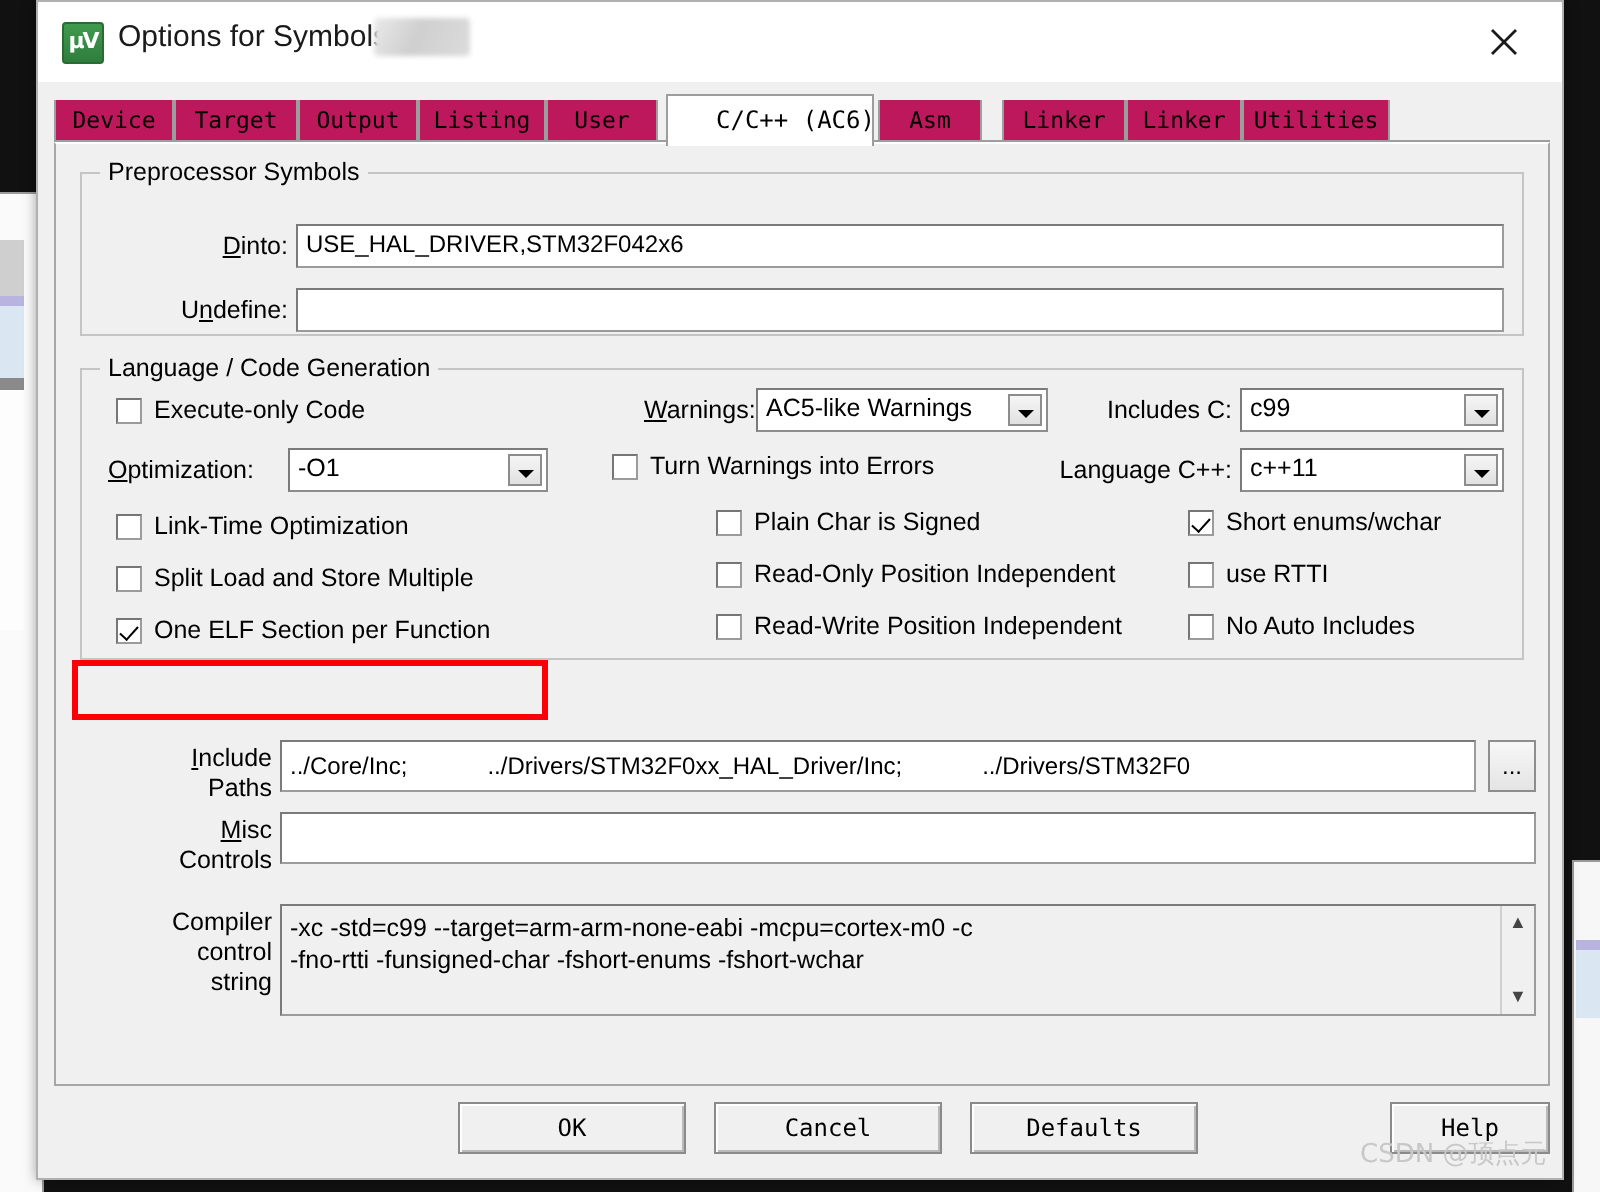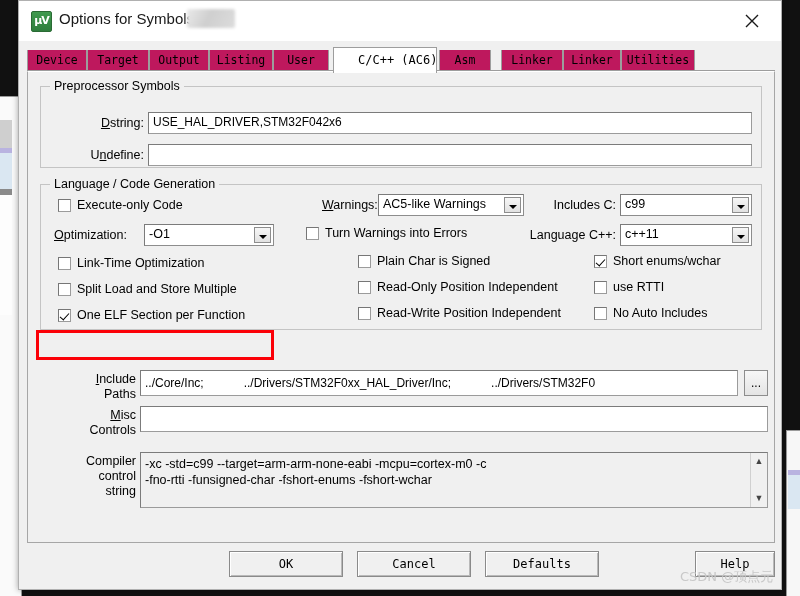--- a/index.html
+++ b/index.html
@@ -381,21 +381,21 @@
     <div class="tab" style="left:536px; width:58px;">Linker</div>
     <div class="tab" style="left:594px; width:74px;">Utilities</div>
   </div>
 
   <div id="client">
 
     <div class="group" style="left:12px; top:14px; width:722px; height:82px;">
       <div class="legend">Preprocessor Symbols</div>
     </div>
     <div class="lbl right" style="left:28px; top:44px; width:88px;">
-      <span class="u">D</span><span>string:</span>
+      <span class="u">D</span><span>into:</span>
     </div>
     <div class="field" style="left:120px; top:40px; width:604px; height:22px;">USE_HAL_DRIVER,STM32F042x6</div>
     <div class="lbl right" style="left:28px; top:76px; width:88px;">
       U<span class="u">n</span><span>define:</span>
     </div>
     <div class="field" style="left:120px; top:72px; width:604px; height:22px;"></div>
 
     <div class="group" style="left:12px; top:112px; width:722px; height:146px;">
       <div class="legend">Language / Code Generation</div>
     </div>

